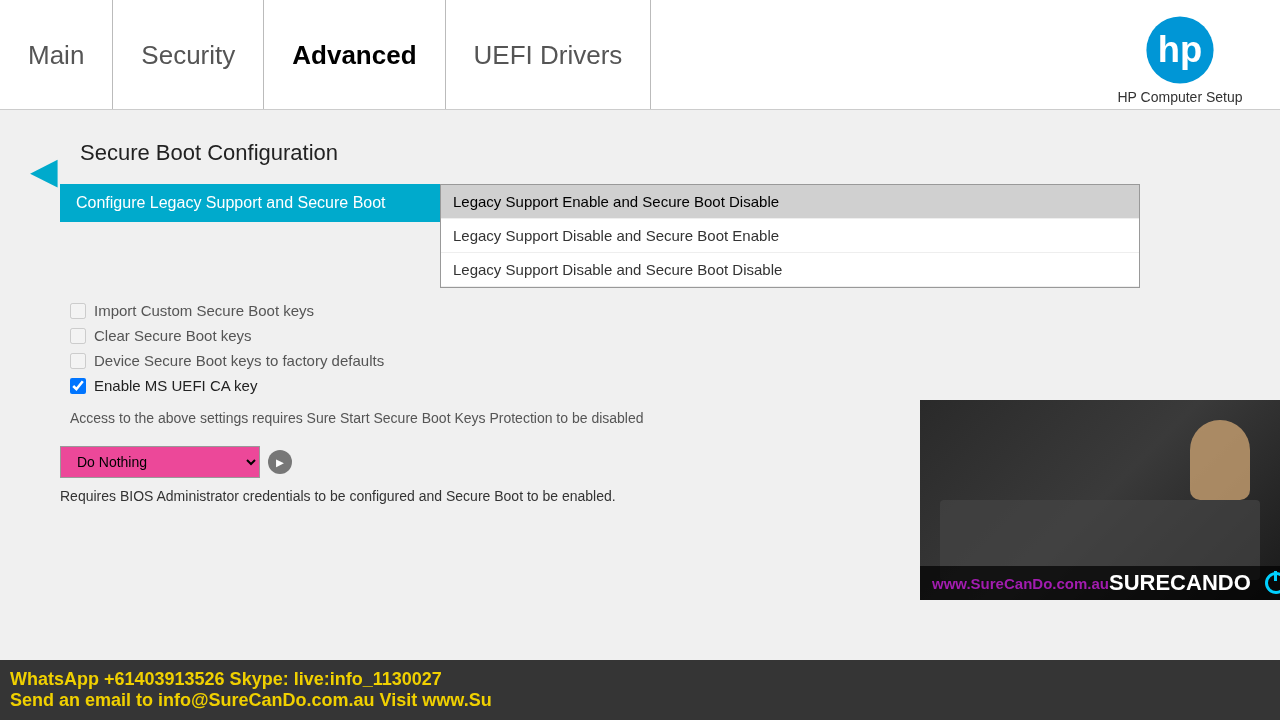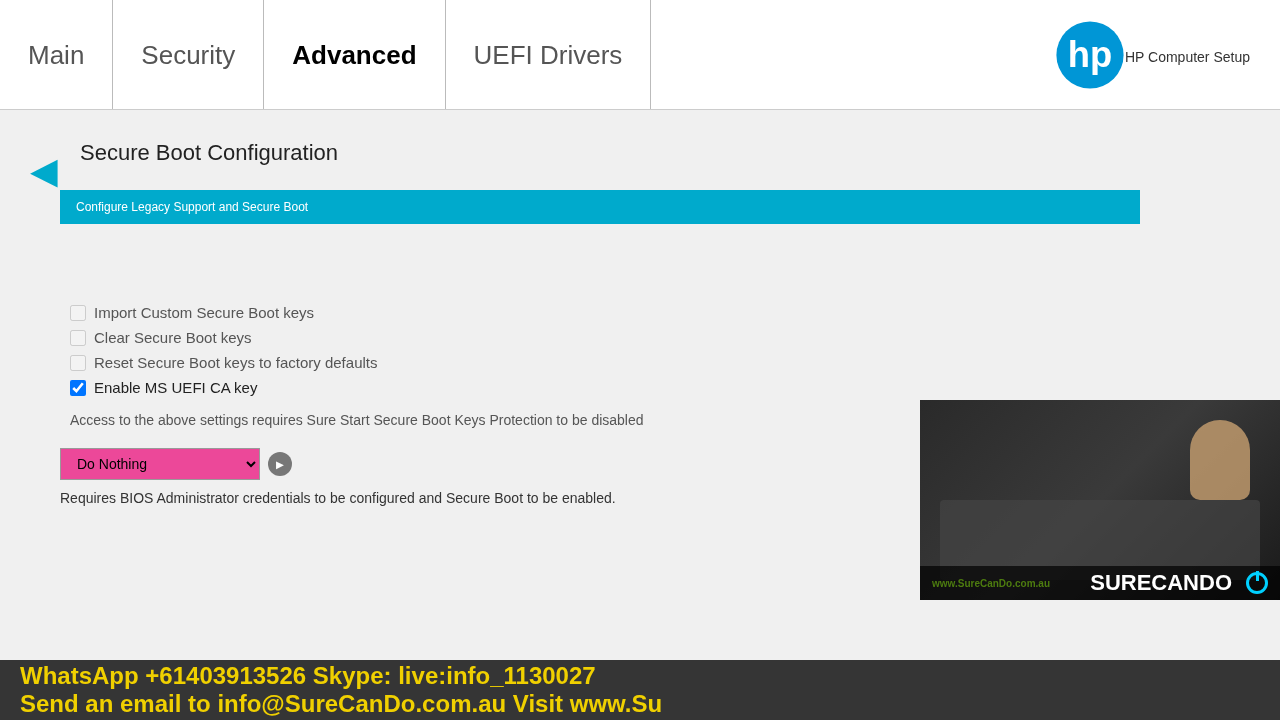--- a/index.html
+++ b/index.html
@@ -39,21 +39,21 @@
     }
     .nav-tab:first-child {
       border-left: none;
     }
     .nav-tab.active {
       font-weight: bold;
       color: #000;
     }
     .hp-logo-area {
       display: flex;
-      flex-direction: row;
+      flex-direction: column;
       align-items: center;
       justify-content: flex-end;
       padding: 4px 30px;
       min-width: 200px;
     }
     .hp-logo {
       width: 70px;
       height: 70px;
     }
     .hp-subtitle {
@@ -76,36 +76,36 @@
       top: 40px;
       color: #00aacc;
       font-size: 36px;
       cursor: pointer;
     }
 
     .section-title {
       font-size: 22px;
       font-weight: normal;
       color: #222;
-      margin-bottom: 24px;
+      margin-bottom: 18px;
       margin-left: 20px;
     }
 
     
     .configure-row {
       background: #00aacc;
       display: flex;
       align-items: stretch;
       position: relative;
       margin-bottom: 0;
     }
     .configure-label {
       background: #00aacc;
       color: #fff;
-      font-size: 12px;
+      font-size: 16px;
       padding: 10px 16px;
       min-width: 380px;
       display: flex;
       align-items: center;
     }
     .dropdown-container {
       flex: 1;
       background: #00aacc;
       position: relative;
     }
@@ -218,23 +218,23 @@
       left: 0;
       right: 0;
       height: 60px;
       background: rgba(20, 20, 20, 0.85);
       display: flex;
       align-items: center;
       z-index: 20;
     }
     .bottom-text-left {
       color: #f0d000;
-      font-size: 24px;
+      font-size: 18px;
       font-weight: bold;
-      padding-left: 20px;
+      padding-left: 10px;
       flex: 1;
       overflow: hidden;
       white-space: nowrap;
     }
 
     
     .video-overlay {
       position: absolute;
       right: 0;
       bottom: 60px;
@@ -284,22 +284,22 @@
       right: 0;
       width: 360px;
       background: rgba(0,0,0,0.7);
       display: flex;
       align-items: center;
       justify-content: space-between;
       padding: 4px 12px;
       z-index: 16;
     }
     .surecando-url {
-      color: #4d7c0f;
-      font-size: 10px;
+      color: #a21caf;
+      font-size: 15px;
       font-weight: bold;
     }
     .surecando-logo-text {
       color: #fff;
       font-size: 22px;
       font-weight: bold;
       display: flex;
       align-items: center;
       gap: 14px;
     }
@@ -344,35 +344,42 @@
 
 <div style="position: relative; height: calc(720px - 110px - 60px); background: #f0f0f0;">
   <div class="main-content">
 
     <div class="back-arrow">◀</div>
 
     <h2 class="section-title">Secure Boot Configuration</h2>
 
     <div class="configure-row">
       <div class="configure-label">Configure Legacy Support and Secure Boot</div>
+      <div class="dropdown-container">
+        <div class="dropdown-options">
+          <div class="dropdown-option">Legacy Support Enable and Secure Boot Disable</div>
+          <div class="dropdown-option">Legacy Support Disable and Secure Boot Enable</div>
+          <div class="dropdown-option">Legacy Support Disable and Secure Boot Disable</div>
+        </div>
+      </div>
     </div>
 
     <div class="sbkm-section">
 
       <div class="checkbox-row">
         <input type="checkbox" disabled="" style="">
         <span class="checkbox-label">Import Custom Secure Boot keys</span>
       </div>
       <div class="checkbox-row">
         <input type="checkbox" disabled="" style="">
         <span class="checkbox-label">Clear Secure Boot keys</span>
       </div>
       <div class="checkbox-row">
         <input type="checkbox" disabled="" style="">
-        <span class="checkbox-label">Reset Secure Boot keys to factory defaults</span>
+        <span class="checkbox-label">Device Secure Boot keys to factory defaults</span>
       </div>
       <div class="checkbox-row">
         <input type="checkbox" checked="" style="">
         <span class="checkbox-label enabled">Enable MS UEFI CA key</span>
       </div>
 
       <div class="access-note">Access to the above settings requires Sure Start Secure Boot Keys Protection to be disabled</div>
 
       <div class="ready-bios-row">
         <div class="ready-bios-select-container">

